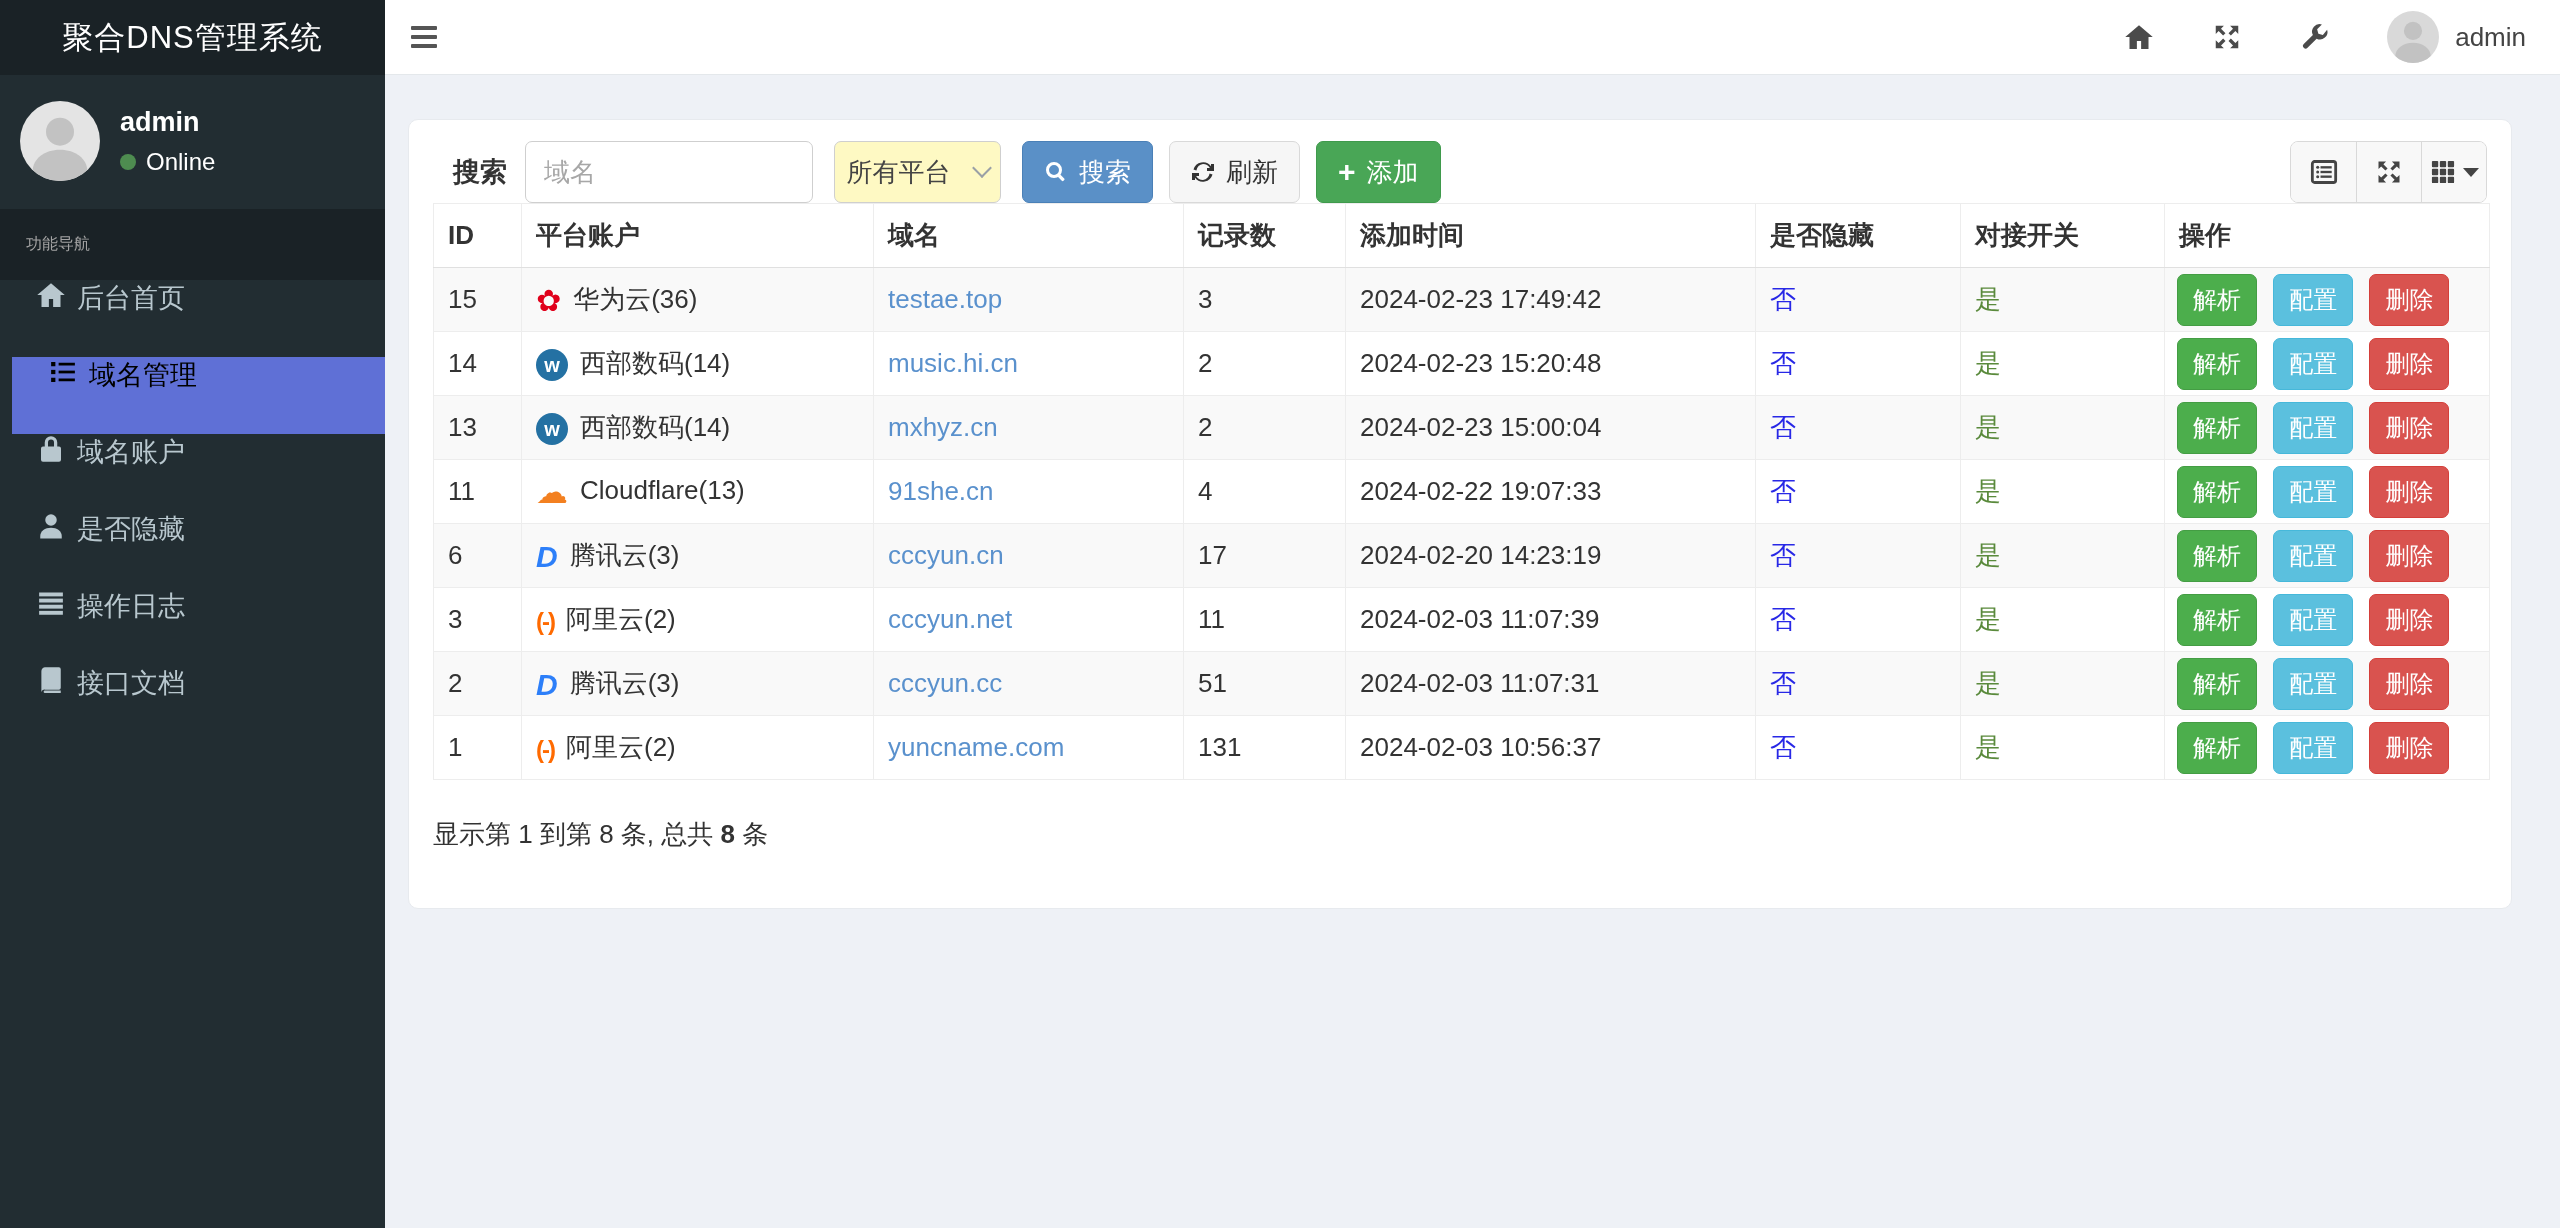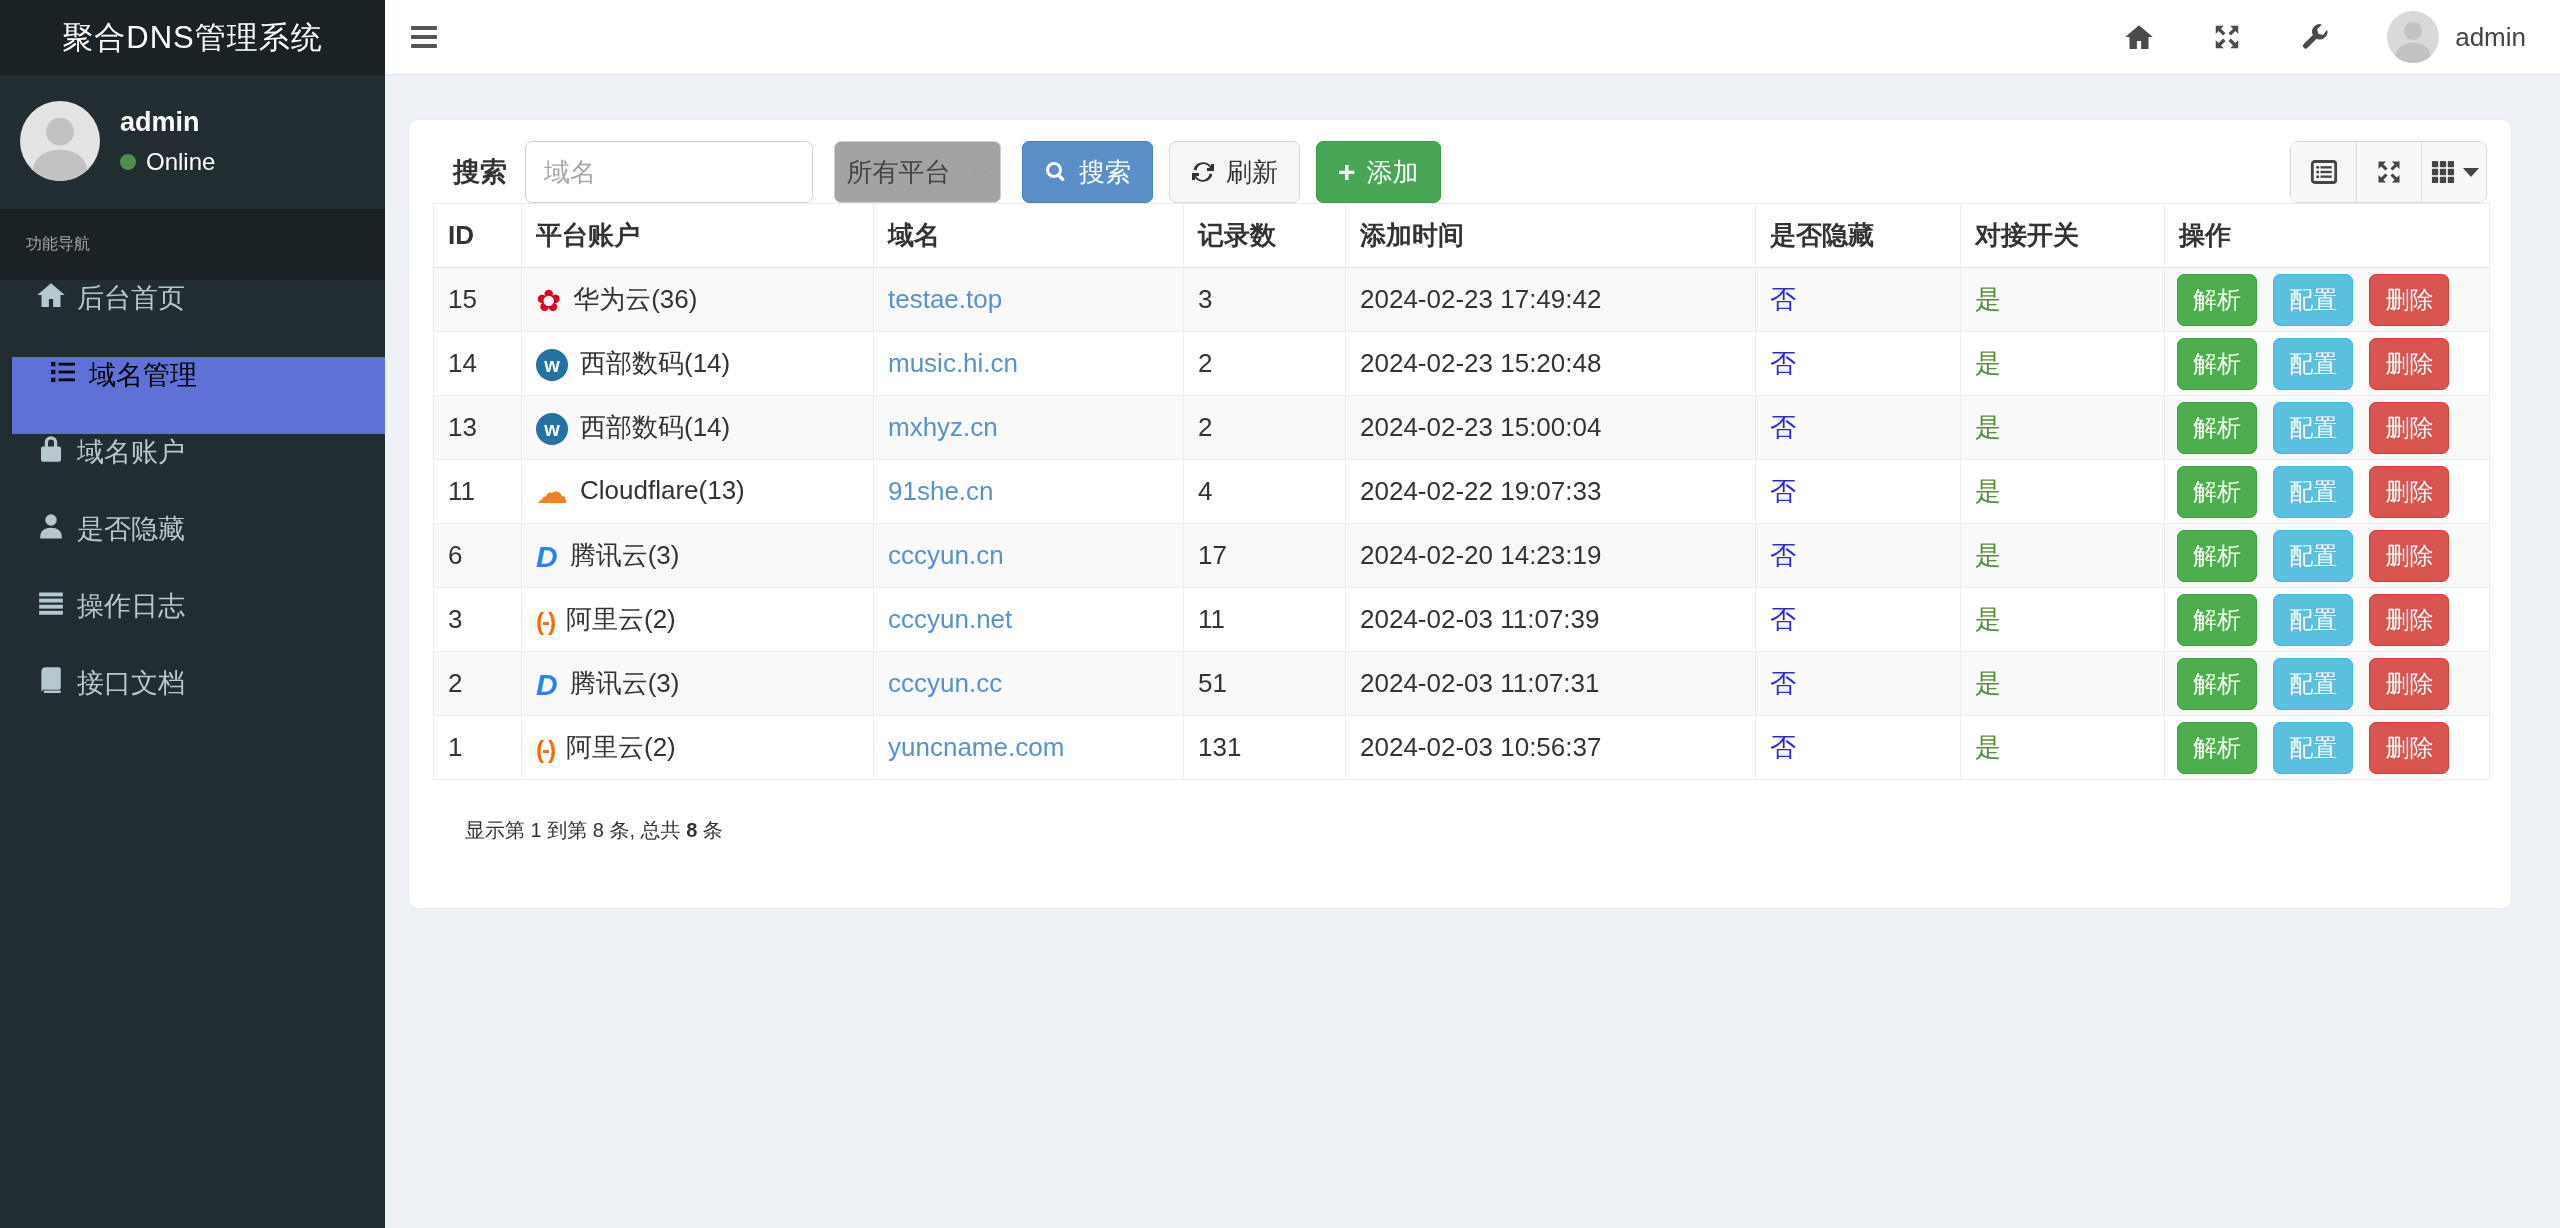--- a/index.html
+++ b/index.html
@@ -40,21 +40,21 @@
   .card { background:#fff; border:1px solid #e7eaee; border-radius:10px; height:790px;
     padding:21px 24px 0 24px; }
 
   .toolbar { display:flex; align-items:center;margin-left:20px; }
   .search-label { font-size:27px; font-weight:bold; margin-right:18px; }
   .search-input { width:288px; height:62px; border:1px solid #cfcfcf; border-radius:7px;
     font-size:26px; padding:0 18px; color:#333; outline:none;
     font-family:"Liberation Sans","DejaVu Sans",sans-serif; }
   .search-input::placeholder { color:#a7a7a7; }
   .select-box { margin-left:21px; width:167px; height:62px; border:1px solid #cfcfcf; border-radius:7px;
-    display:flex; align-items:center; justify-content:center; gap:24px; font-size:26px; color:#444; cursor:pointer; background:#a3a3a3; }
+    display:flex; align-items:center; justify-content:center; gap:24px; font-size:26px; color:#444; cursor:pointer; background:#fef9c3; }
   .chev { width:14px; height:14px; border-right:2px solid #9aa0a6; border-bottom:2px solid #9aa0a6;
     transform:rotate(45deg); margin-top:-8px; }
   .btn { height:62px; border:1px solid transparent; border-radius:7px; font-size:26px; cursor:pointer;
     display:inline-flex; align-items:center; gap:11px; padding:0 21px;
     font-family:"Liberation Sans","DejaVu Sans",sans-serif; }
   .btn svg { width:24px; height:24px; fill:currentColor; }
   .btn-primary { margin-left:21px; background:#5a90c7; border-color:#4a80b7; color:#fff; }
   .btn-default { margin-left:16px; background:#f6f6f6; border-color:#d9d9d9; color:#333; }
   .btn-success { margin-left:16px; background:#49a656; border-color:#3f9a4c; color:#fff; }
   .plus-glyph { font-size:30px; font-weight:bold; line-height:1; }
@@ -84,21 +84,21 @@
   
   .picon { display:inline-block; margin-right:12px; vertical-align:middle; line-height:1; }
   .picon-huawei::before { content:"✿"; color:#e0001b; font-size:30px; }
   .picon-west { width:32px; height:32px; border-radius:50%; background:#2471a3; color:#fff;
     text-align:center; font-weight:bold; font-size:20px; line-height:32px; }
   .picon-west::before { content:"w"; }
   .picon-cloudflare::before { content:"☁"; color:#f38020; font-size:32px; }
   .picon-tencent::before { content:"D"; color:#2d7ff9; font-weight:bold; font-style:italic; font-size:30px; }
   .picon-aliyun::before { content:"(-)"; color:#ff6a00; font-weight:900; font-size:24px; letter-spacing:-2px; }
 
-  .summary { margin-top:37px; font-size:20px; color:#333;margin-left:32px; }
+  .summary { margin-top:37px; font-size:26px; color:#333; }
 </style>
 </head>
 <body>
 
 <aside class="sidebar">
   <div class="logo">聚合DNS管理系统</div>
 
   <div class="user-panel">
     <div class="avatar-lg">
       <svg viewBox="0 0 24 24">

